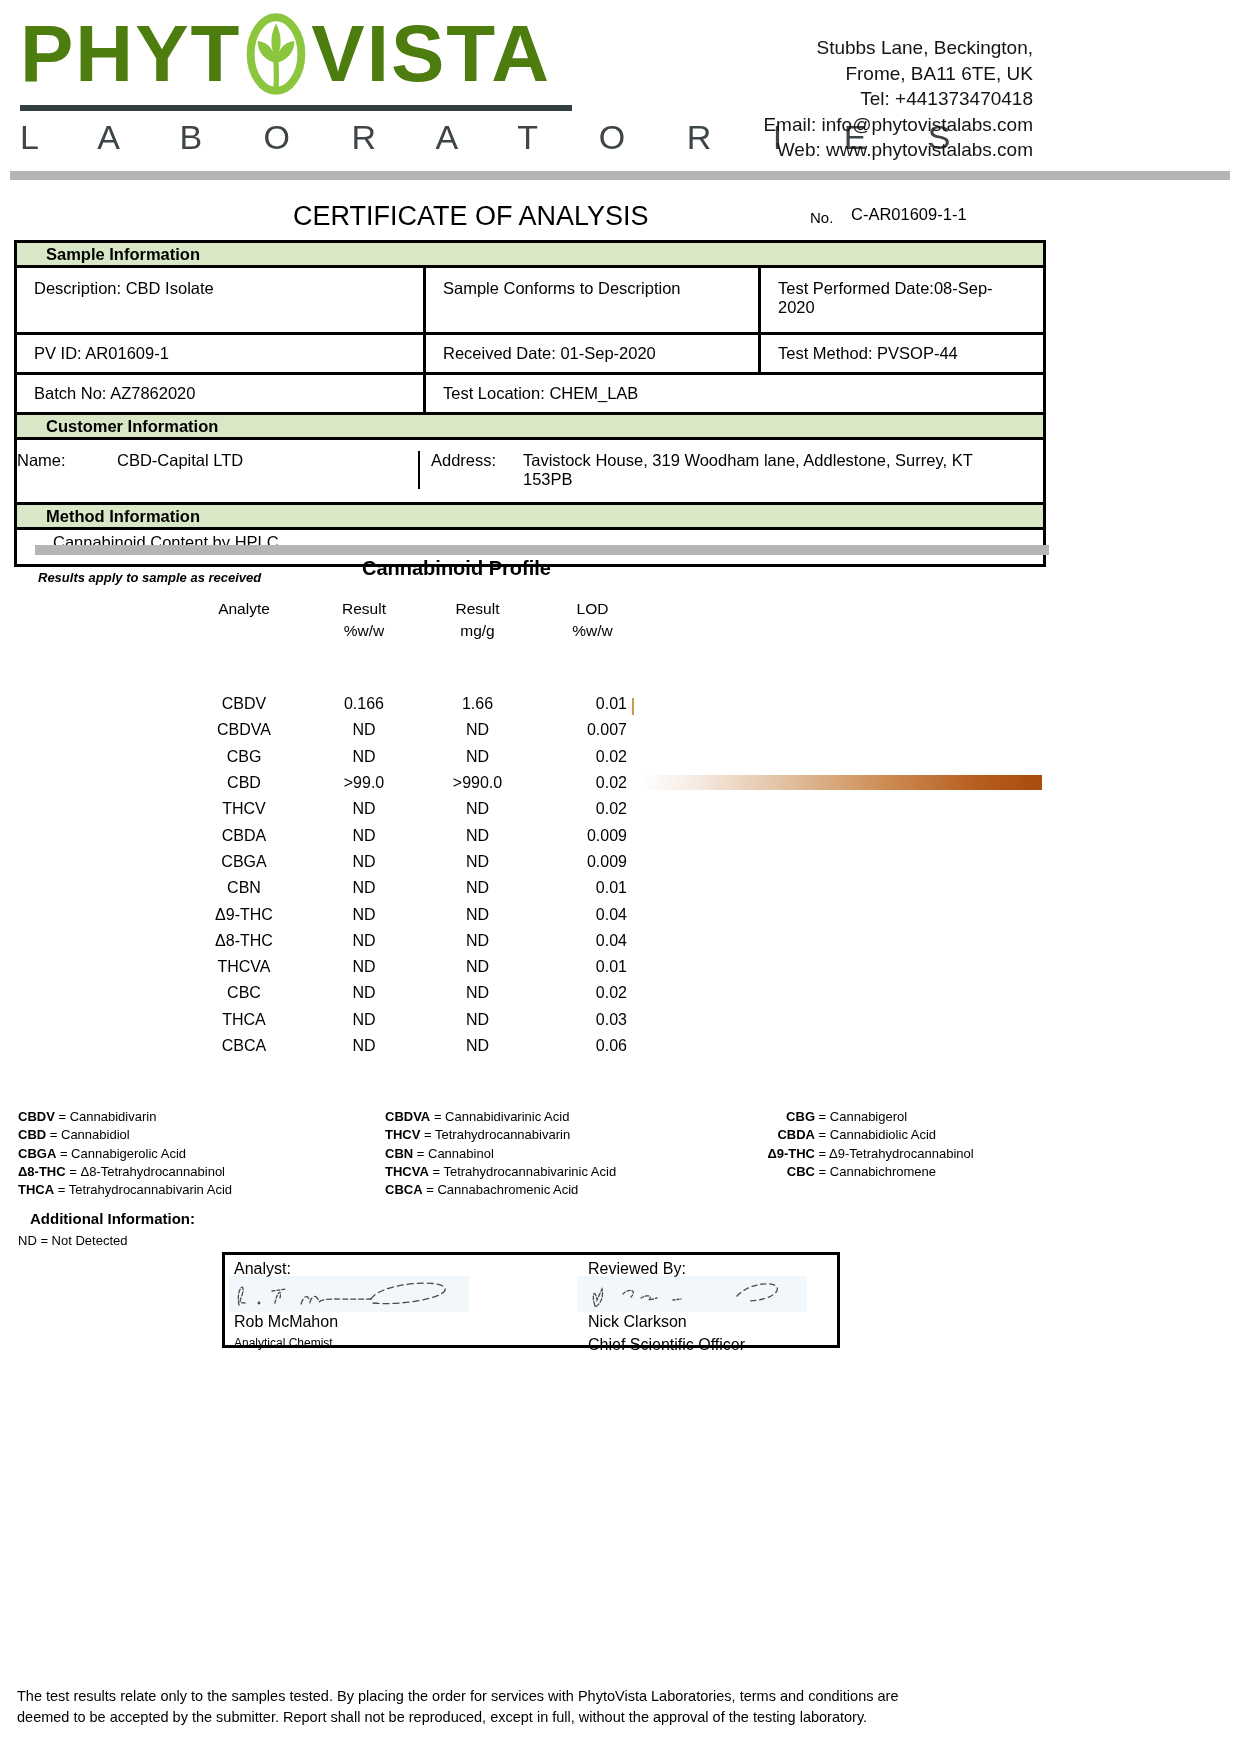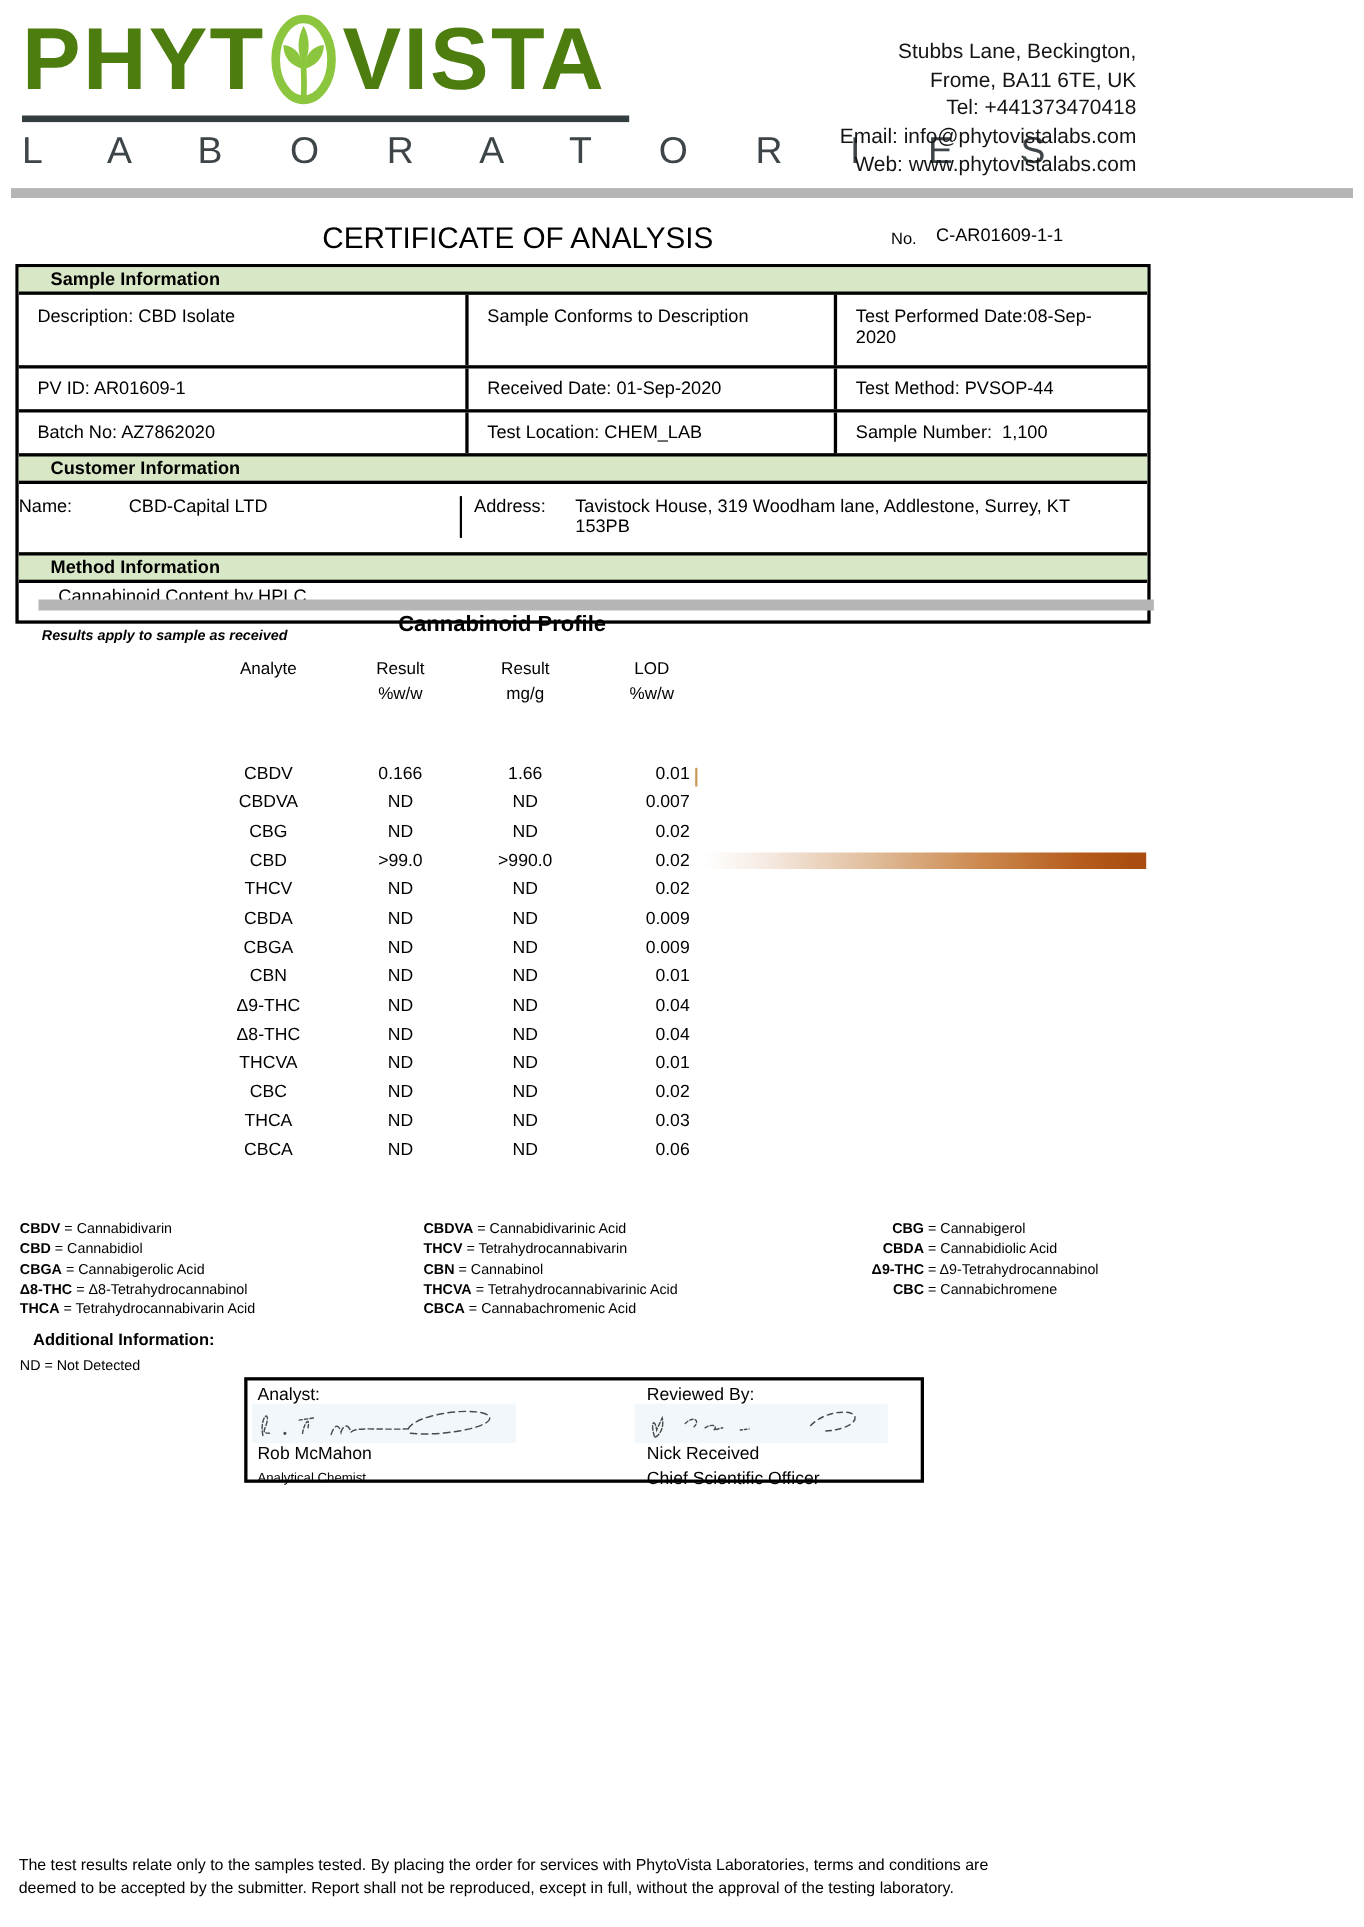--- a/index.html
+++ b/index.html
@@ -65,21 +65,21 @@
   .cbd-bar { position:absolute; left:640px; top:775px; width:402px; height:15px;
              background:linear-gradient(90deg, rgba(255,255,255,0) 0%,
                rgba(244,231,221,0.85) 14%, #e0bd9b 38%, #cc8a50 62%,
                #b65e1f 84%, #a94e10 97%); }
 
   
   .legend { position:absolute; left:18px; top:1108px; width:1200px; font-size:13px; }
   .legend-col { position:absolute; top:0; }
   .legend-col-0 { left:0; }
   .legend-col-1 { left:367px; }
-  .legend-col-2 { left:760px; }
+  .legend-col-2 { left:735px; }
   .legend-item { height:18.3px; line-height:18.3px; white-space:nowrap; }
   .legend-abbr { font-weight:700; }
   .legend-col-2 .legend-abbr { display:inline-block; min-width:62px; text-align:right; }
 
   .add-title { position:absolute; left:18px; top:1210px; font-size:15px; font-weight:700;margin-left:12px; }
   .nd-note { position:absolute; left:18px; top:1233px; font-size:13px; }
 
   
   .sig-box { position:absolute; left:222px; top:1252px; width:612px; height:90px;
              border:3px solid #000; background:#fff; }
@@ -139,21 +139,20 @@
       <div><span class="wrap-narrow">Test Performed Date:08-Sep-2020</span></div>
     </div>
     <div class="grid3 rowb">
       <div>PV ID: AR01609-1</div>
       <div>Received Date: 01-Sep-2020</div>
       <div>Test Method: PVSOP-44</div>
     </div>
     <div class="grid3 rowb">
       <div>Batch No: AZ7862020</div>
       <div>Test Location: CHEM_LAB</div>
-      <div>Sample Number:  1,100</div>
     </div>
     <div class="sec-bar mid">Customer Information</div>
     <div class="cust-row">
       <div class="cust-name">
         <span class="lbl">Name:</span>
         <span class="val">CBD-Capital LTD</span>
       </div>
       <div class="cust-addr">
         <span class="lbl">Address:</span>
         <span class="val">Tavistock House, 319 Woodham lane, Addlestone, Surrey, KT 153PB</span>
@@ -317,21 +316,21 @@
     <svg class="sig-b" width="230" height="36" viewBox="0 0 230 36">
       <g fill="none" stroke="#4a4a4a" stroke-width="1.3" stroke-linecap="round">
         <path d="M18,30 C14,18 18,12 20,24 L25,13 C27,21 23,29 18,31" stroke-dasharray="4,2"></path>
         <path d="M46,18 C53,11 60,15 54,21" stroke-dasharray="3,2"></path>
         <path d="M64,22 C70,18 76,20 72,24 L80,22" stroke-dasharray="3,2"></path>
         <path d="M96,24 L104,23" stroke-dasharray="2,2"></path>
         <path d="M160,20 C172,7 196,5 200,11 C203,18 188,25 170,25" stroke-dasharray="5,4"></path>
       </g>
     </svg>
     <div class="sig-name-a">Rob McMahon</div>
-    <div class="sig-name-b">Nick Received</div>
+    <div class="sig-name-b">Nick Clarkson</div>
     <div class="sig-title-a">Analytical Chemist</div>
     <div class="sig-title-b">Chief Scientific Officer</div>
   </div>
 
   <div class="footer">
     <div>The test results relate only to the samples tested.  By placing the order for services with PhytoVista Laboratories, terms and conditions are</div>
     <div>deemed to be accepted by the submitter. Report shall not be reproduced, except in full, without the approval of the testing laboratory.</div>
   </div>
 
 </div>

